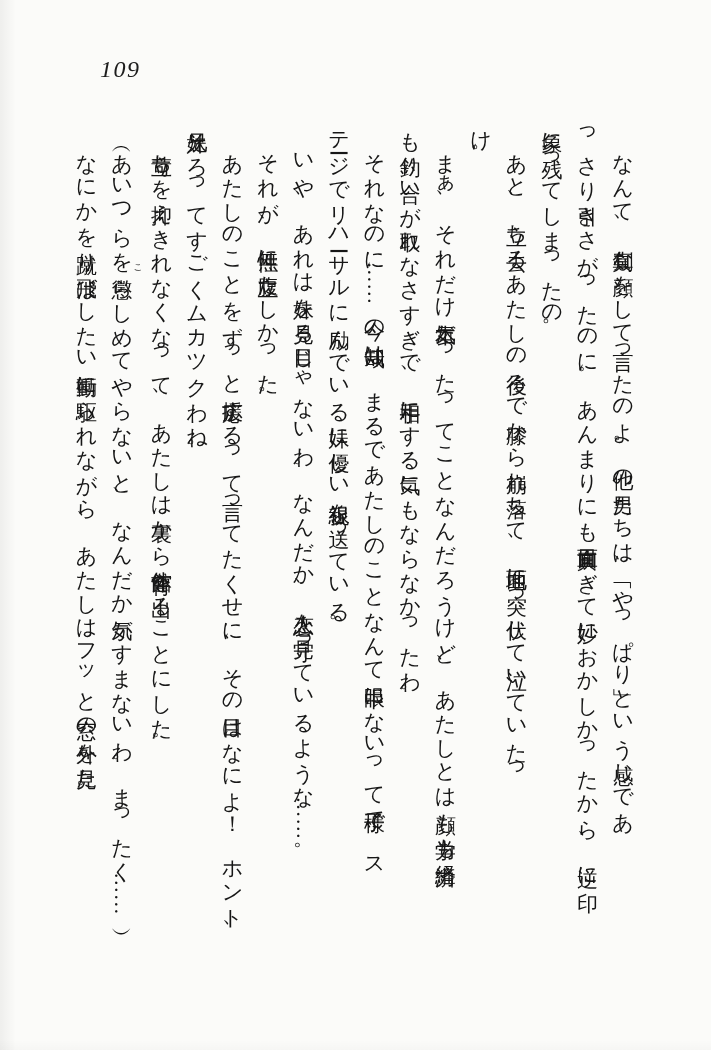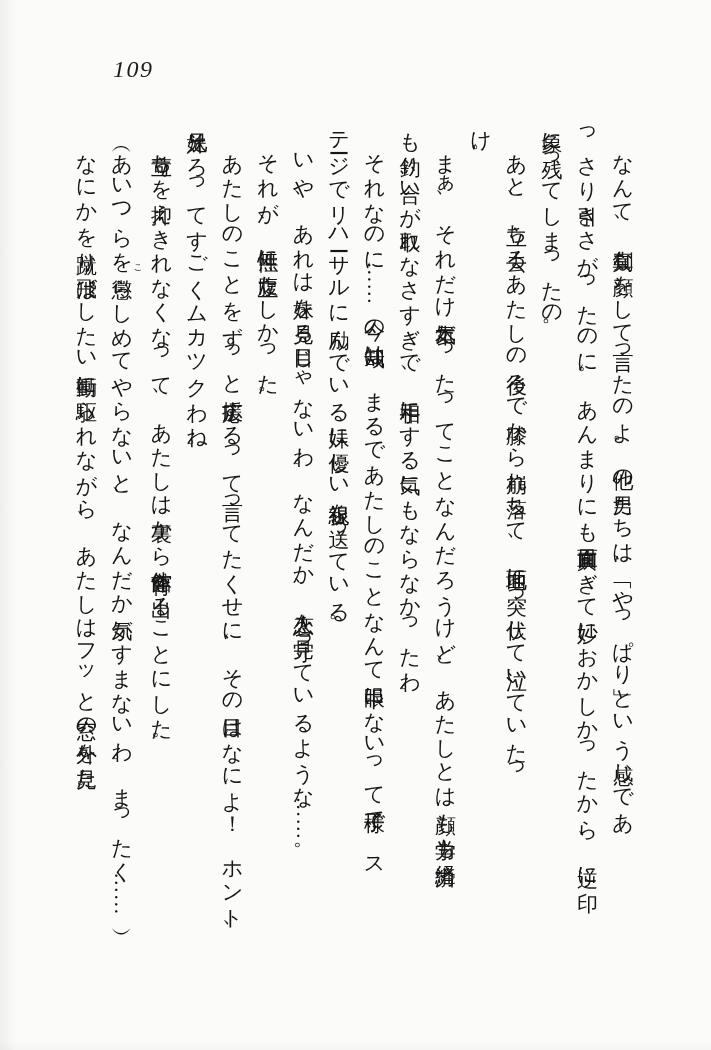--- a/index.html
+++ b/index.html
@@ -11,21 +11,21 @@
   }
   .paper {
     position: relative;
     width: 711px; height: 1050px;
     background: #fbfbf9;
     background-image: linear-gradient(90deg, rgba(0,0,0,0.05) 0px, rgba(0,0,0,0.0) 16px),
                       linear-gradient(0deg, rgba(0,0,0,0.02) 0px, rgba(0,0,0,0.0) 10px);
   }
   .page-number {
     position: absolute;
-    top: 56px; left: 113px;
+    top: 56px; left: 100px;
     font-style: italic;
     font-size: 24px;
     letter-spacing: 1.5px;
     color: #1d1d1d;
   }
   .page-text {
     position: absolute;
     top: 117px; right: 71px;
     height: 826px;
     writing-mode: vertical-rl;

